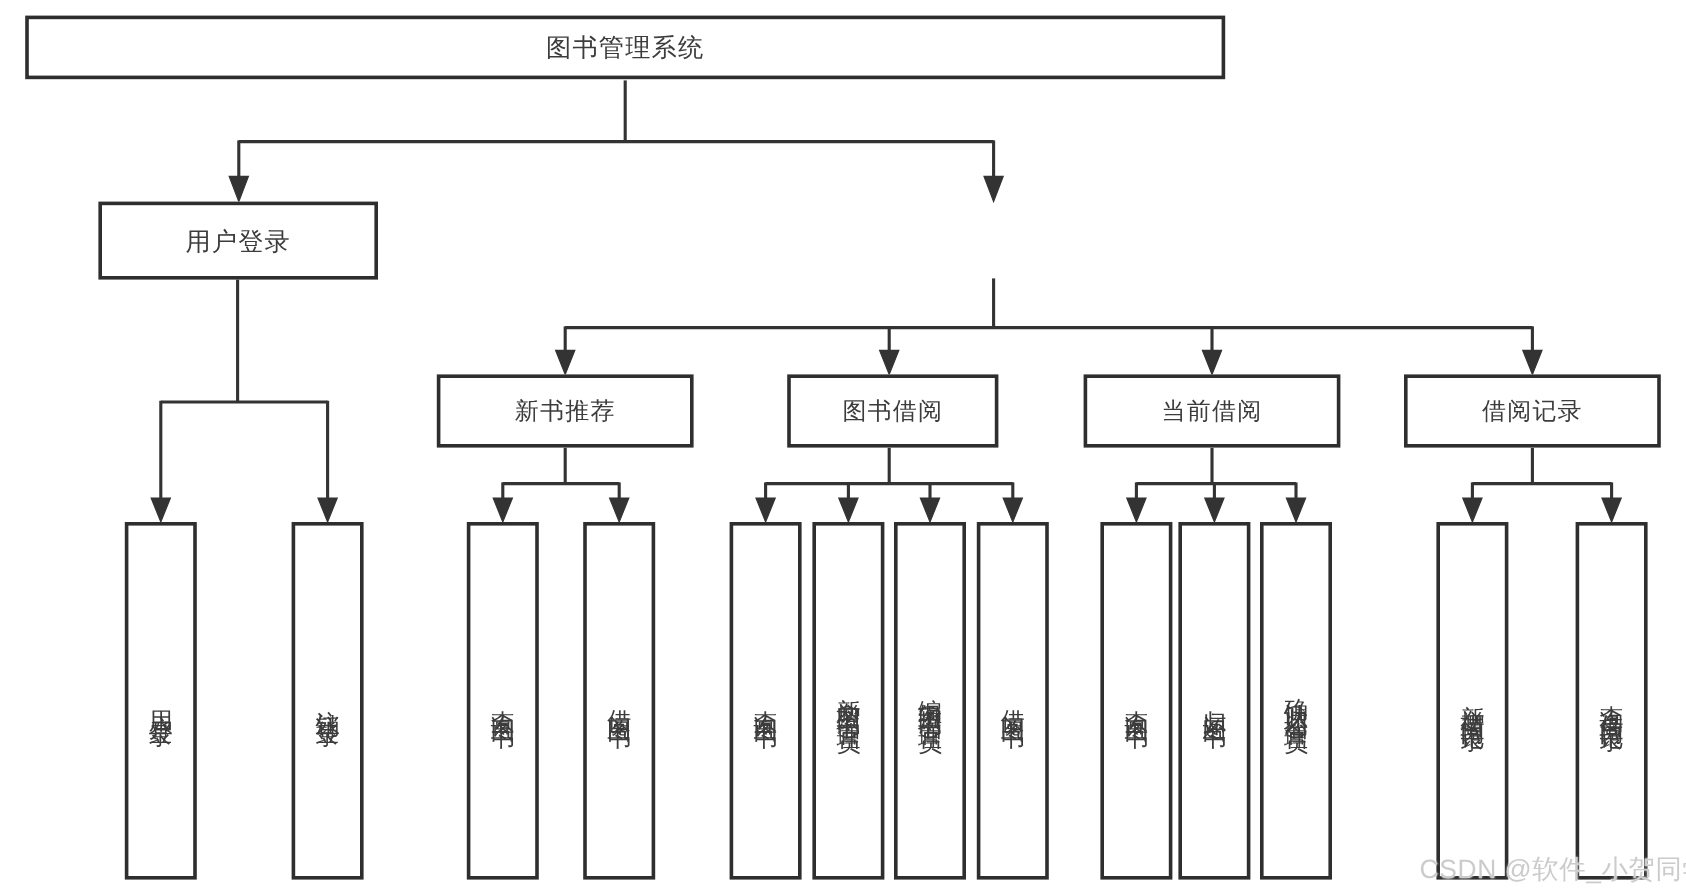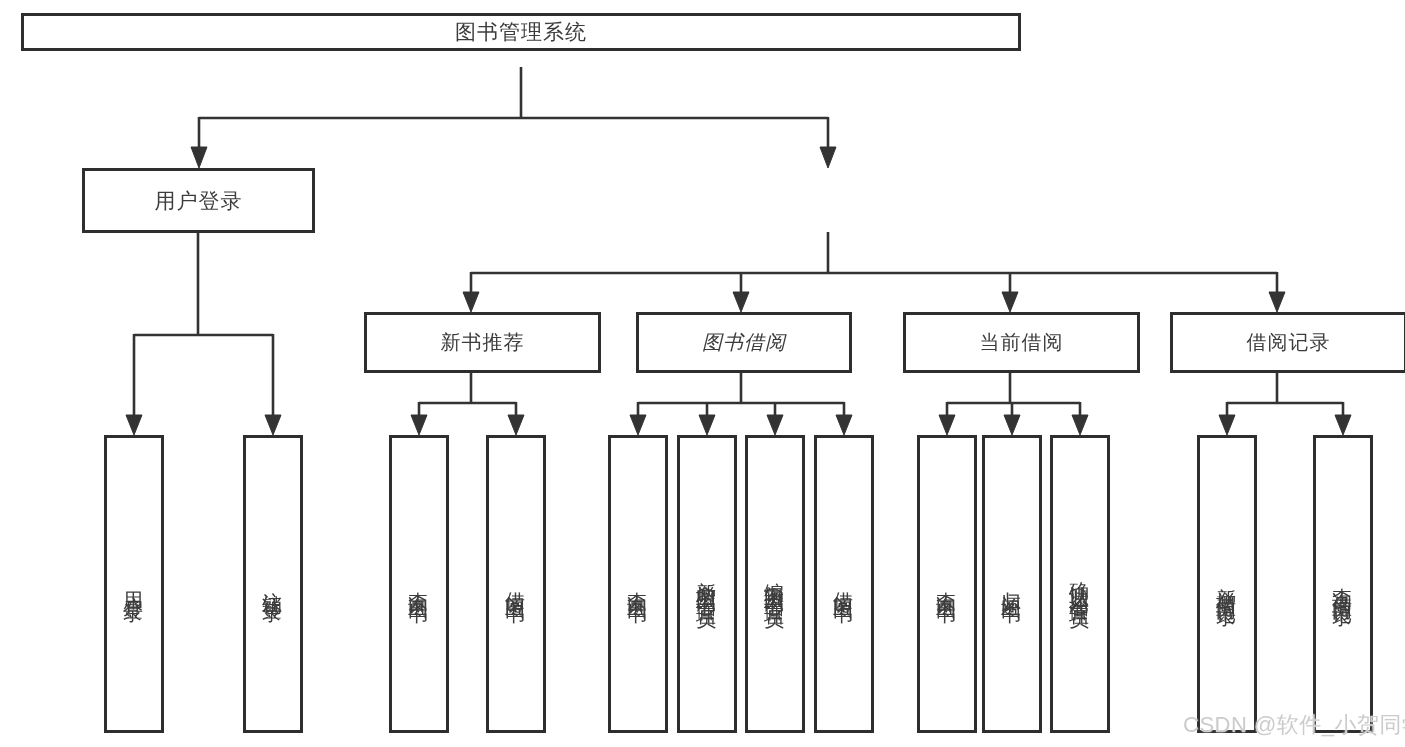--- a/index.html
+++ b/index.html
@@ -29,42 +29,42 @@
     border: 3px solid #2e2e2e;
     display: flex;
     align-items: center;
     justify-content: center;
     color: #3c3c3c;
     z-index: 2;
   }
 
   .node-root {
     left: 21px; top: 13px;
-    width: 1000px; height: 38px;
+    width: 1000px; height: 53px;
     font-size: 21px;
     letter-spacing: 1px;
   }
 
   .node-l2 {
     top: 168px;
     width: 233px; height: 65px;
     font-size: 21px;
     letter-spacing: 1px;
   }
   .pos-user-login { left: 82px; }
   .pos-book-mgmt { left: 711px; }
 
   .node-l3 {
     top: 312px;
-    width: 237px; height: 61px;
+    width: 214px; height: 61px;
     font-size: 20px;
     letter-spacing: 1px;
   }
   .pos-new-book { left: 364px; }
-  .pos-borrow   { left: 636px; width: 216px; font-style: italic; }
+  .pos-borrow   { left: 656px; width: 176px; }
   .pos-current  { left: 903px; }
   .pos-records  { left: 1170px; }
 
   .leaf {
     position: absolute;
     top: 435px;
     width: 60px; height: 298px;
     background: #ffffff;
     border: 3px solid #2e2e2e;
     display: flex;

